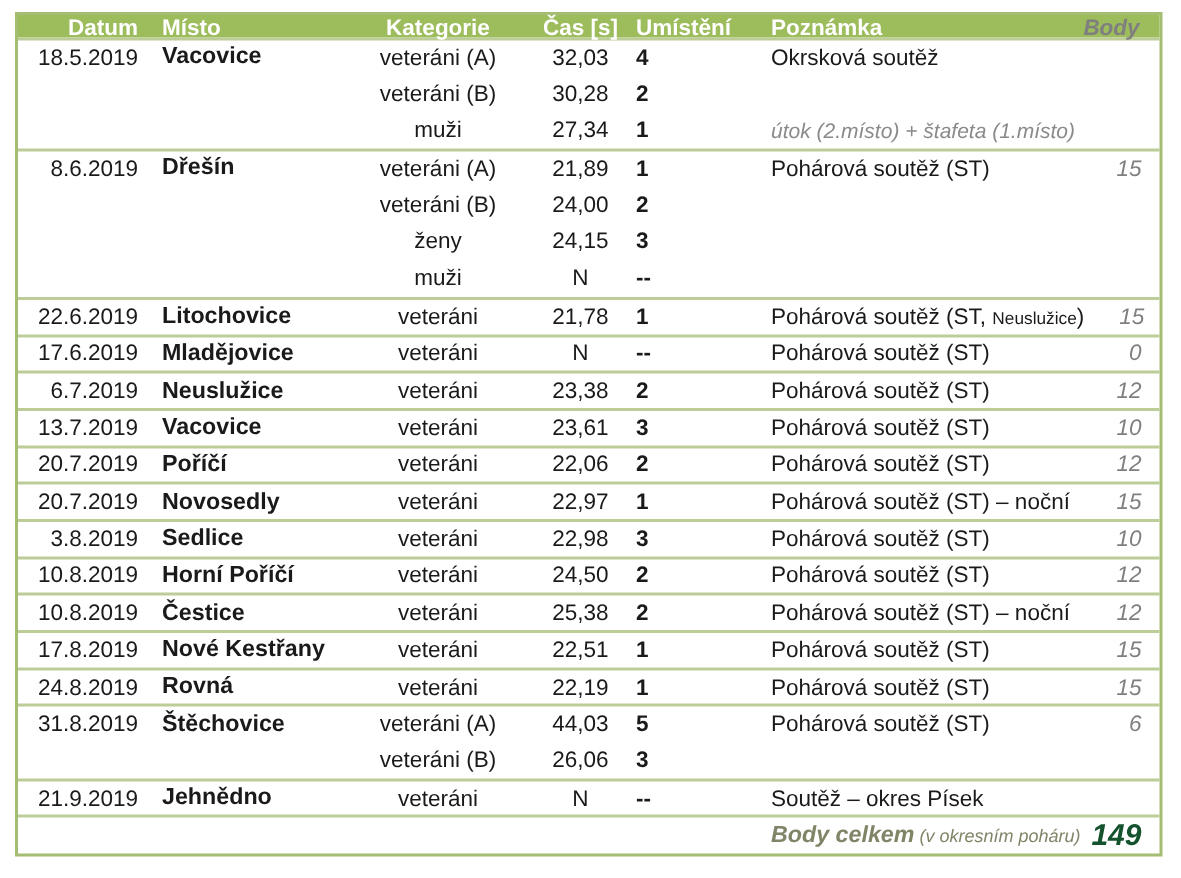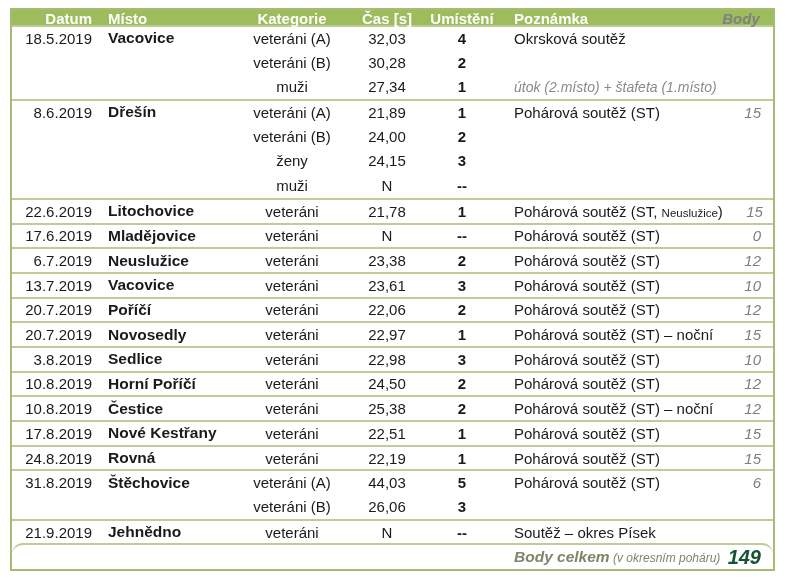--- a/index.html
+++ b/index.html
@@ -29,30 +29,29 @@
     background:#9dbc5c;
     color:#ffffff;
     font-weight:bold;
   }
   .c{white-space:nowrap;overflow:visible;}
   .c-datum{text-align:right;padding-right:4px;}
   .c-misto{padding-left:12px;font-weight:bold;font-size:15.5px;}
   .hdr .c-misto{font-size:15px;}
   .c-kat{text-align:center;}
   .c-cas{text-align:center;}
-  .c-um{text-align:center;font-weight:bold;}
+  .c-um{text-align:left;font-weight:bold;}
   .c-note{padding-left:14px;}
   .c-body{text-align:right;padding-right:12px;color:#7f7f7f;font-style:italic;}
   .hdr .c-body{color:#7f7f7f;font-weight:bold;font-style:italic;text-align:center;}
   .note-small{font-size:11.5px;}
   .gray-note{color:#8a8a8a;font-style:italic;font-size:14px;}
   .footer-row{
     border-top:2px solid #bccd97;
     height:26px;
-    border-radius:11px;
   }
   .footer-label{
     font-weight:bold;font-style:italic;color:#7f8567;font-size:15.5px;
   }
   .footer-sub{
     font-style:italic;color:#7f8567;font-size:12px;font-weight:normal;
   }
   .footer-total{
     font-weight:bold;font-style:italic;color:#14532d;font-size:20px;
   }

